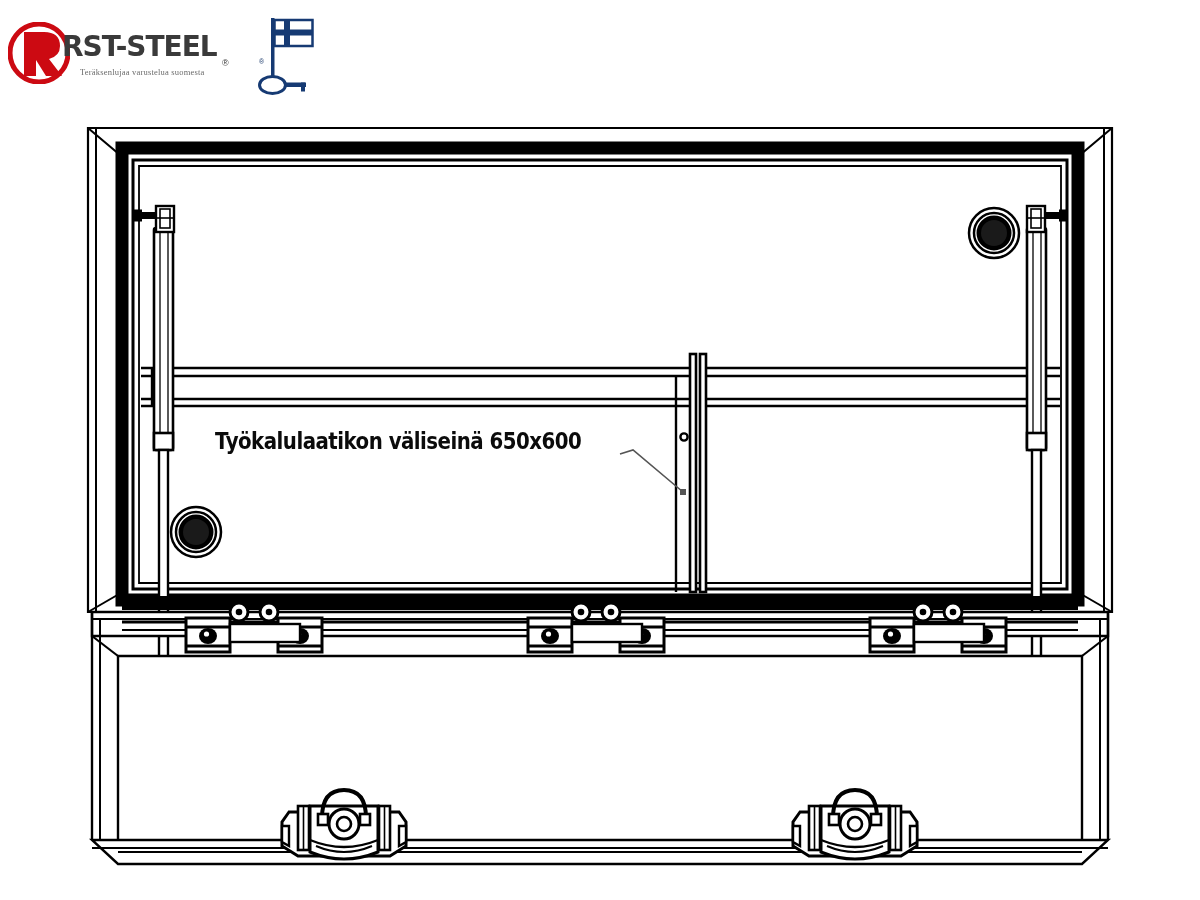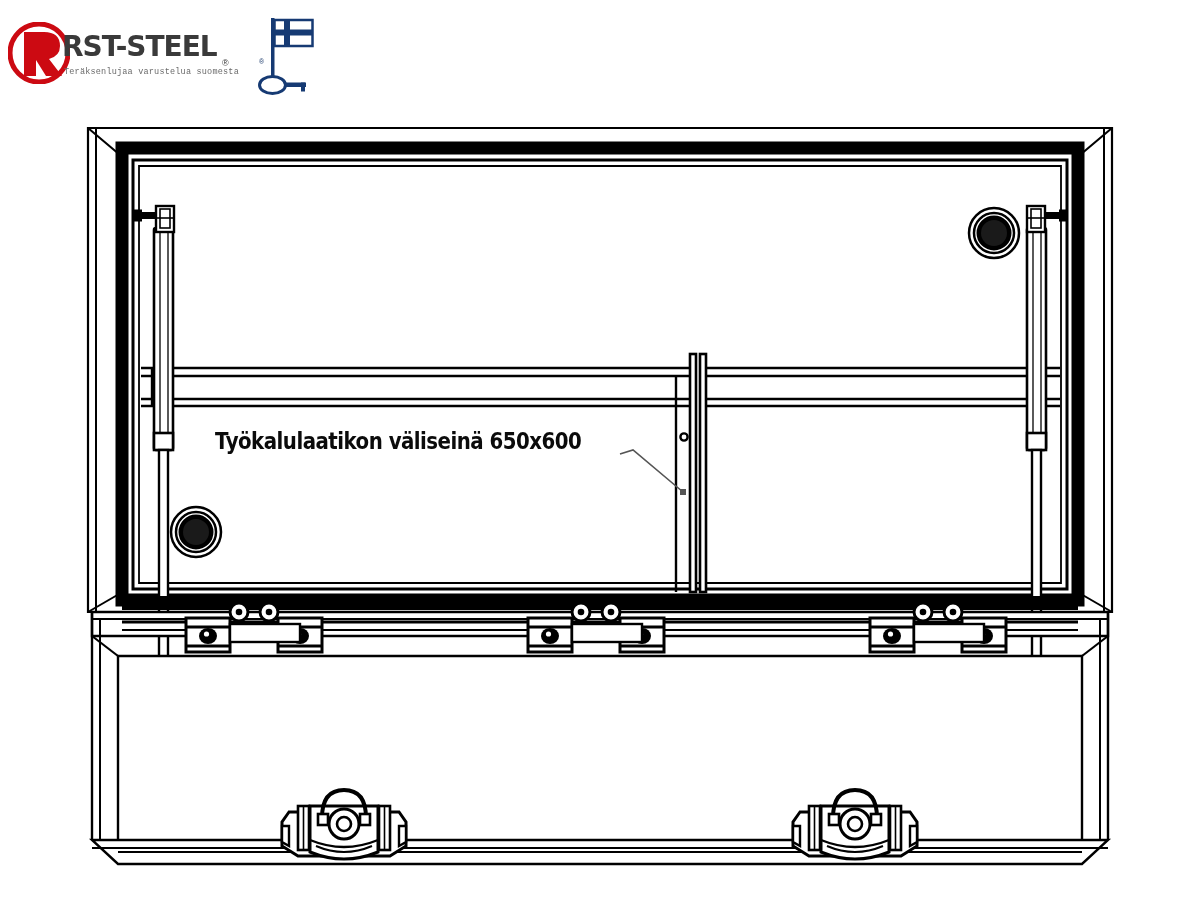--- a/index.html
+++ b/index.html
@@ -43,23 +43,23 @@
   }
   #reg-mark {
     position: absolute;
     left: 222px;
     top: 58px;
     font-size: 9px;
     color: #3a3a3a;
   }
   #tagline {
     position: absolute;
-    left: 64px;
+    left: 80px;
     top: 67px;
-    font-family: Liberation Mono, monospace;
+    font-family: Liberation Serif, serif;
     font-size: 8.5px;
     letter-spacing: 0.2px;
     color: #6b6b6b;
     white-space: nowrap;
   }
   #keyflag {
     position: absolute;
     left: 258px;
     top: 12px;
     width: 62px;

